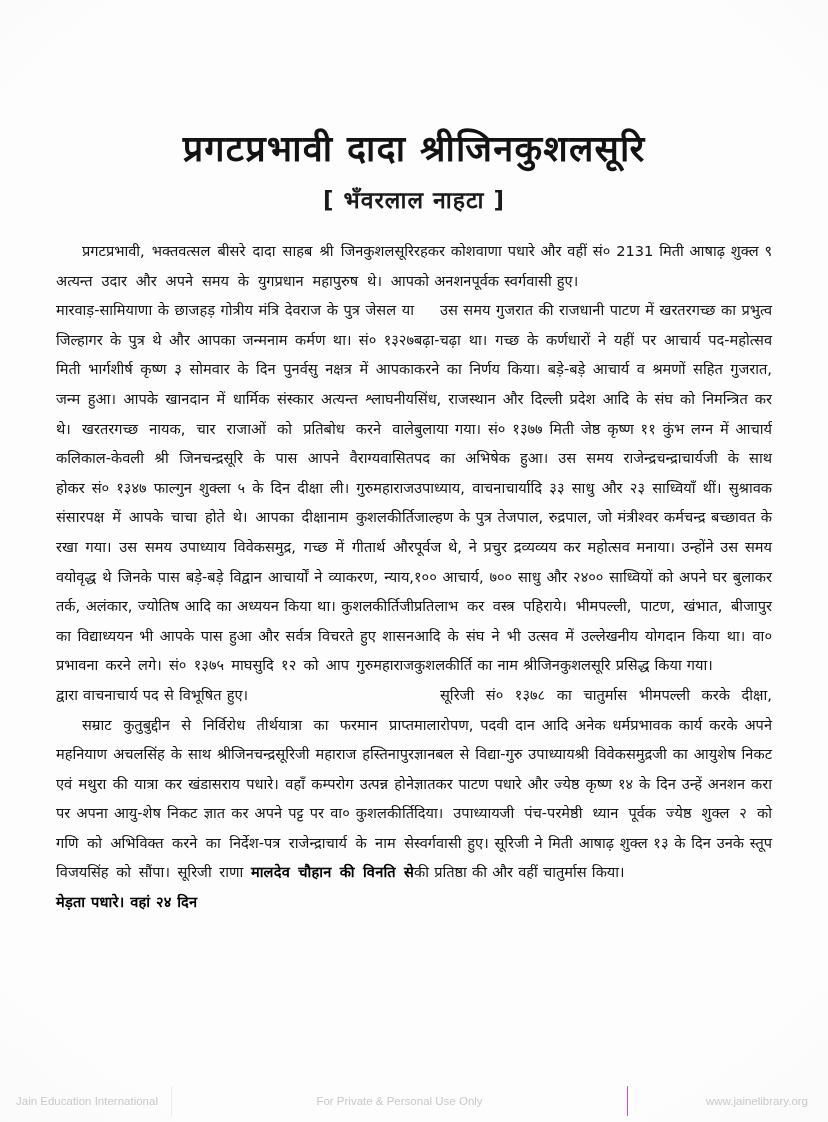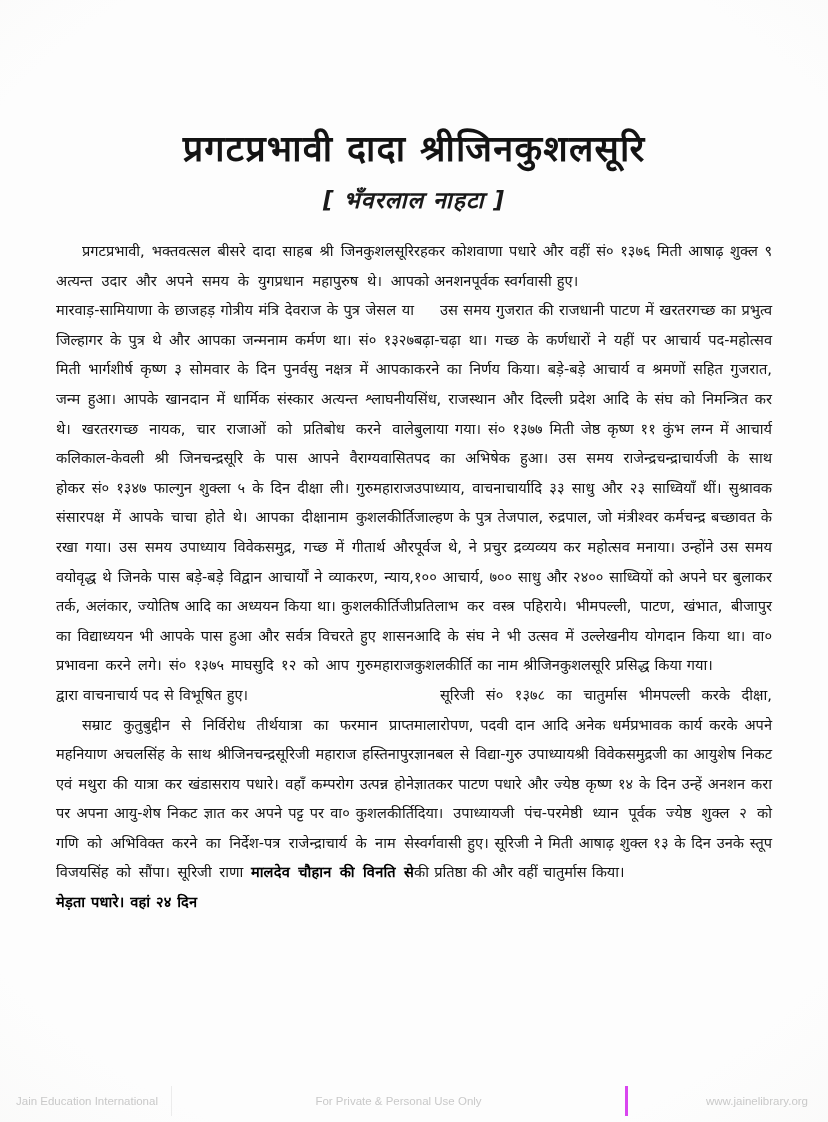--- a/index.html
+++ b/index.html
@@ -55,21 +55,20 @@
     white-space: nowrap;
   }
   .doc-byline {
     margin-top: 14px;
     font-family: "DejaVu Sans", sans-serif;
     font-size: 23px;
     font-weight: bold;
     color: #1a1a1a;
     letter-spacing: 1px;
     white-space: nowrap;
-    font-style: italic;
   }
 
   
   #body-columns {
     position: absolute;
     left: 56px;
     top: 236px;
     width: 736px;
     height: 820px;
     display: flex;
@@ -123,21 +122,21 @@
   #footer .f-left {
     width: 172px;
     padding-left: 16px;
     box-sizing: border-box;
     border-right: 1px solid #ececec;
     text-align: right;
   }
   #footer .f-mid {
     flex: 1;
     justify-content: center;
-    border-right: 3px solid #d946ef;
+    border-right: 1px solid #d946ef;
   }
   #footer .f-right {
     width: 200px;
     justify-content: flex-end;
     padding-right: 20px;
     box-sizing: border-box;
   }
 </style>
 </head>
 <body>
@@ -150,21 +149,21 @@
   </div>
 
   <div id="body-columns">
 
     <div class="col">
       <p class="para indent">प्रगटप्रभावी, भक्तवत्सल बीसरे दादा साहब श्री जिनकुशलसूरि अत्यन्त उदार और अपने समय के युगप्रधान महापुरुष थे। आप मारवाड़-सामियाणा के छाजहड़ गोत्रीय मंत्रि देवराज के पुत्र जेसल या जिल्हागर के पुत्र थे और आपका जन्मनाम कर्मण था। सं० १३२७ मिती भार्गशीर्ष कृष्ण ३ सोमवार के दिन पुनर्वसु नक्षत्र में आपका जन्म हुआ। आपके खानदान में धार्मिक संस्कार अत्यन्त श्लाघनीय थे। खरतरगच्छ नायक, चार राजाओं को प्रतिबोध करने वाले कलिकाल-केवली श्री जिनचन्द्रसूरि के पास आपने वैराग्यवासित होकर सं० १३४७ फाल्गुन शुक्ला ५ के दिन दीक्षा ली। गुरुमहाराज संसारपक्ष में आपके चाचा होते थे। आपका दीक्षानाम कुशलकीर्ति रखा गया। उस समय उपाध्याय विवेकसमुद्र, गच्छ में गीतार्थ और वयोवृद्ध थे जिनके पास बड़े-बड़े विद्वान आचार्यों ने व्याकरण, न्याय, तर्क, अलंकार, ज्योतिष आदि का अध्ययन किया था। कुशलकीर्तिजी का विद्याध्ययन भी आपके पास हुआ और सर्वत्र विचरते हुए शासन प्रभावना करने लगे। सं० १३७५ माघसुदि १२ को आप गुरुमहाराज द्वारा वाचनाचार्य पद से विभूषित हुए।</p>
       <p class="para indent"><span>सम्राट कुतुबुद्दीन से निर्विरोध तीर्थयात्रा का फरमान प्राप्त महनियाण अचलसिंह के साथ श्रीजिनचन्द्रसूरिजी महाराज हस्तिनापुर एवं मथुरा की यात्रा कर खंडासराय पधारे। वहाँ कम्परोग उत्पन्न होने पर अपना आयु-शेष निकट ज्ञात कर अपने पट्ट पर वा० कुशलकीर्ति गणि को अभिविक्त करने का निर्देश-पत्र राजेन्द्राचार्य के नाम से विजयसिंह को सौंपा। सूरिजी राणा </span><span class="heavy">मालदेव चौहान की विनति से मेड़ता पधारे। वहां २४ दिन</span></p>
     </div>
 
     <div class="col">
-      <p class="para">रहकर कोशवाणा पधारे और वहीं सं० १३७६ मिती आषाढ़ शुक्ल ९ को अनशनपूर्वक स्वर्गवासी हुए।</p>
+      <p class="para">रहकर कोशवाणा पधारे और वहीं सं० 2131 मिती आषाढ़ शुक्ल ९ को अनशनपूर्वक स्वर्गवासी हुए।</p>
       <p class="para indent">उस समय गुजरात की राजधानी पाटण में खरतरगच्छ का प्रभुत्व बढ़ा-चढ़ा था। गच्छ के कर्णधारों ने यहीं पर आचार्य पद-महोत्सव करने का निर्णय किया। बड़े-बड़े आचार्य व श्रमणों सहित गुजरात, सिंध, राजस्थान और दिल्ली प्रदेश आदि के संघ को निमन्त्रित कर बुलाया गया। सं० १३७७ मिती जेष्ठ कृष्ण ११ कुंभ लग्न में आचार्य पद का अभिषेक हुआ। उस समय राजेन्द्रचन्द्राचार्यजी के साथ उपाध्याय, वाचनाचार्यादि ३३ साधु और २३ साध्वियाँ थीं। सुश्रावक जाल्हण के पुत्र तेजपाल, रुद्रपाल, जो मंत्रीश्वर कर्मचन्द्र बच्छावत के पूर्वज थे, ने प्रचुर द्रव्यव्यय कर महोत्सव मनाया। उन्होंने उस समय १०० आचार्य, ७०० साधु और २४०० साध्वियों को अपने घर बुलाकर प्रतिलाभ कर वस्त्र पहिराये। भीमपल्ली, पाटण, खंभात, बीजापुर आदि के संघ ने भी उत्सव में उल्लेखनीय योगदान किया था। वा० कुशलकीर्ति का नाम श्रीजिनकुशलसूरि प्रसिद्ध किया गया।</p>
       <p class="para indent">सूरिजी सं० १३७८ का चातुर्मास भीमपल्ली करके दीक्षा, मालारोपण, पदवी दान आदि अनेक धर्मप्रभावक कार्य करके अपने ज्ञानबल से विद्या-गुरु उपाध्यायश्री विवेकसमुद्रजी का आयुशेष निकट ज्ञातकर पाटण पधारे और ज्येष्ठ कृष्ण १४ के दिन उन्हें अनशन करा दिया। उपाध्यायजी पंच-परमेष्ठी ध्यान पूर्वक ज्येष्ठ शुक्ल २ को स्वर्गवासी हुए। सूरिजी ने मिती आषाढ़ शुक्ल १३ के दिन उनके स्तूप की प्रतिष्ठा की और वहीं चातुर्मास किया।</p>
     </div>
 
   </div>
 
   <div id="footer">
     <div class="fcell f-left">Jain Education International</div>
     <div class="fcell f-mid">For Private &amp; Personal Use Only</div>
     <div class="fcell f-right">www.jainelibrary.org</div>

